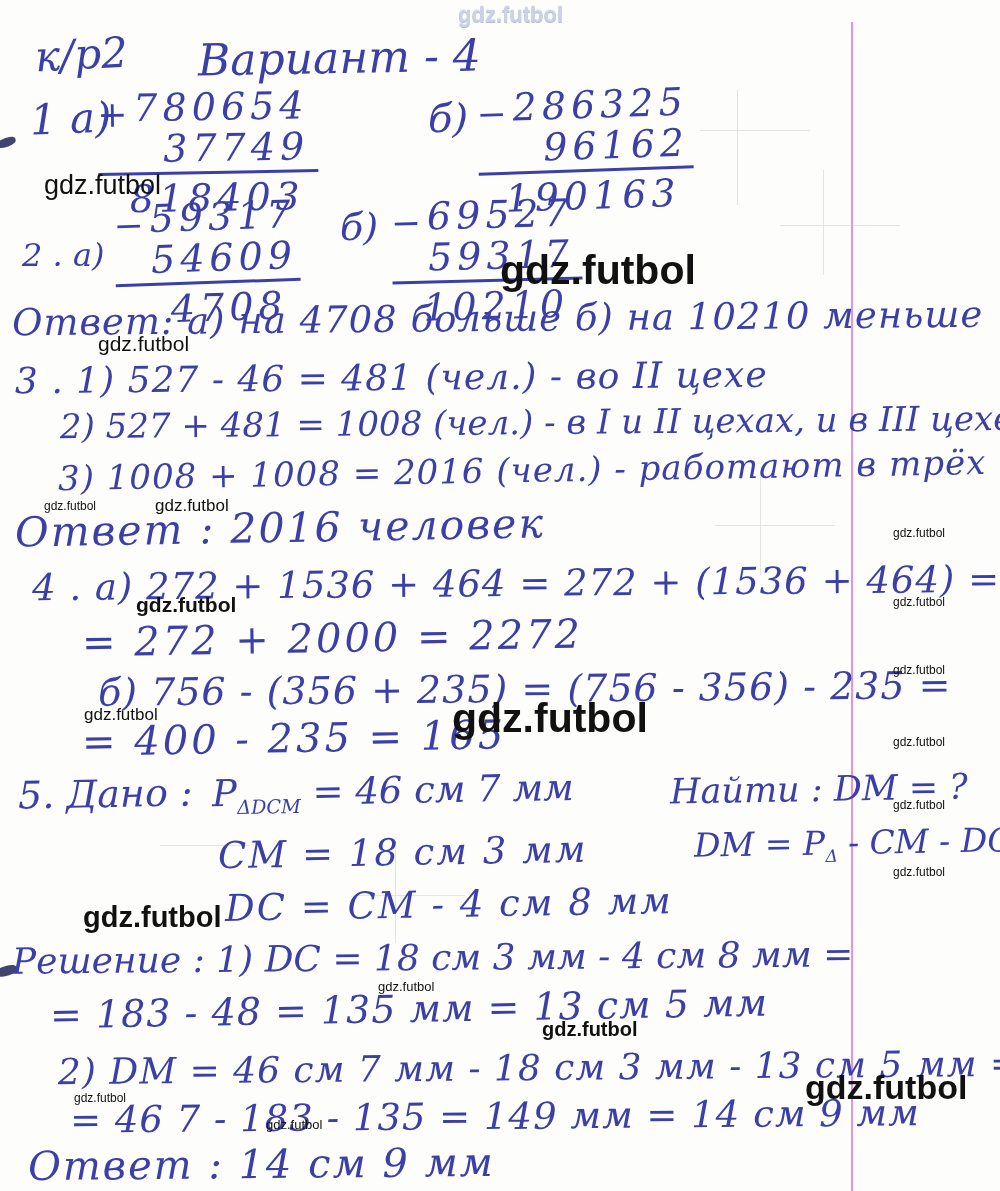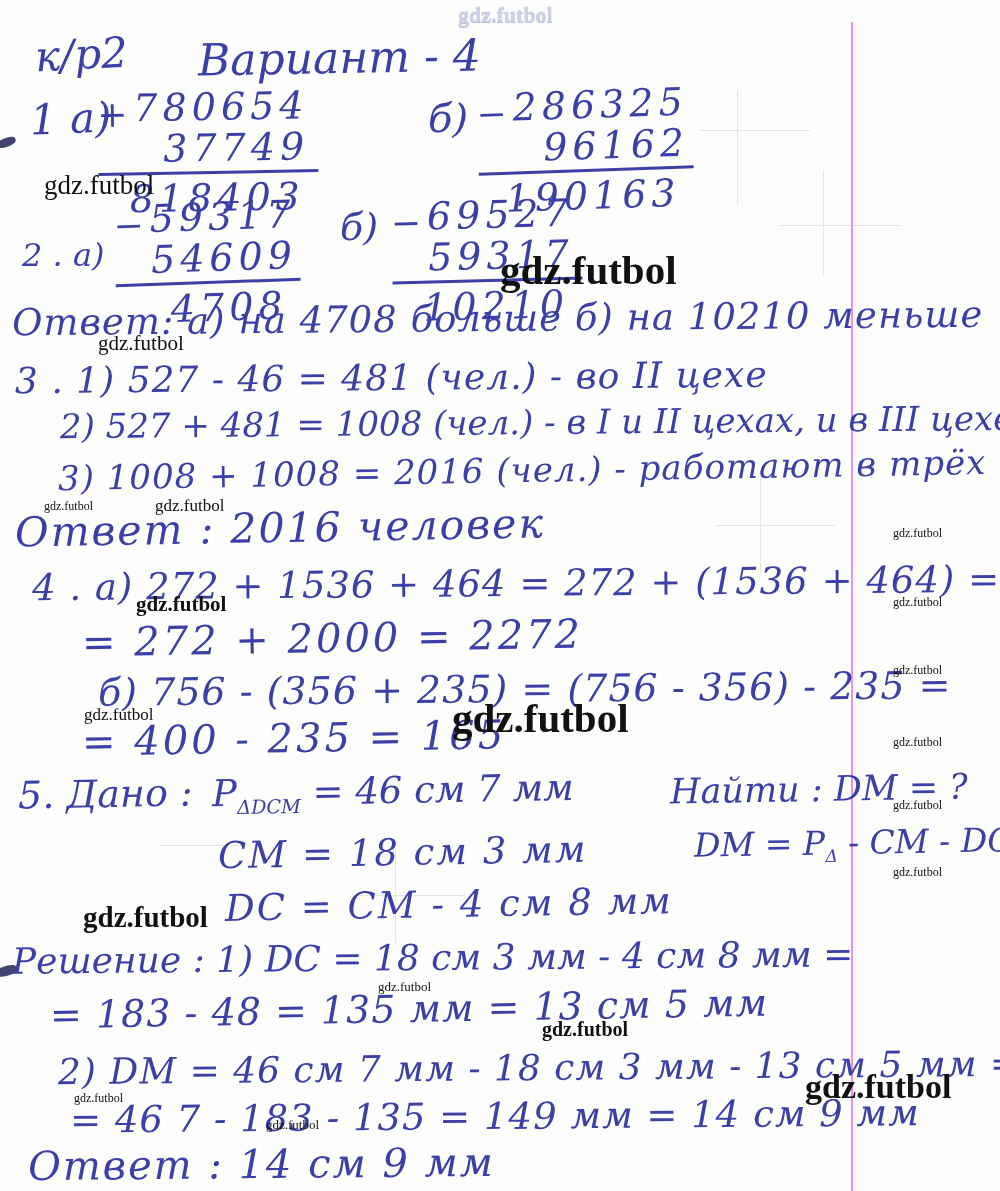--- a/index.html
+++ b/index.html
@@ -30,21 +30,21 @@
   .colop{position:absolute;z-index:2;color:var(--ink);font-family:"DejaVu Serif",serif;font-style:italic;}
   .colop-top{display:flex;align-items:flex-start;border-bottom:3px solid var(--ink);padding:0 10px 4px 0;}
   .colop-sign{font-size:36px;margin-right:6px;margin-top:4px;}
   .colop-nums{text-align:right;flex:1;}
   .num{font-size:38px;letter-spacing:5px;line-height:1.0;white-space:nowrap;}
   .num+.num{margin-top:3px;}
   .result{text-align:right;padding:5px 14px 0 0;}
   
   .wm{
     position:absolute;
-    font-family:Liberation Serif, serif;
+    font-family:Liberation Sans, sans-serif;
     color:#111;
     white-space:nowrap;
     z-index:5;
     line-height:1;
   }
   .wm.emboss{color:#ccd2e4;text-shadow:0 1px 0 #b6bdd6, 0 -1px 0 #eef1fa;font-weight:700;}
   .wm.b{font-weight:700;}
   .wm.sb{font-weight:600;}
   
   .margin-line{position:absolute;left:851px;top:22px;width:2px;height:1169px;background:var(--pink);z-index:1;}

